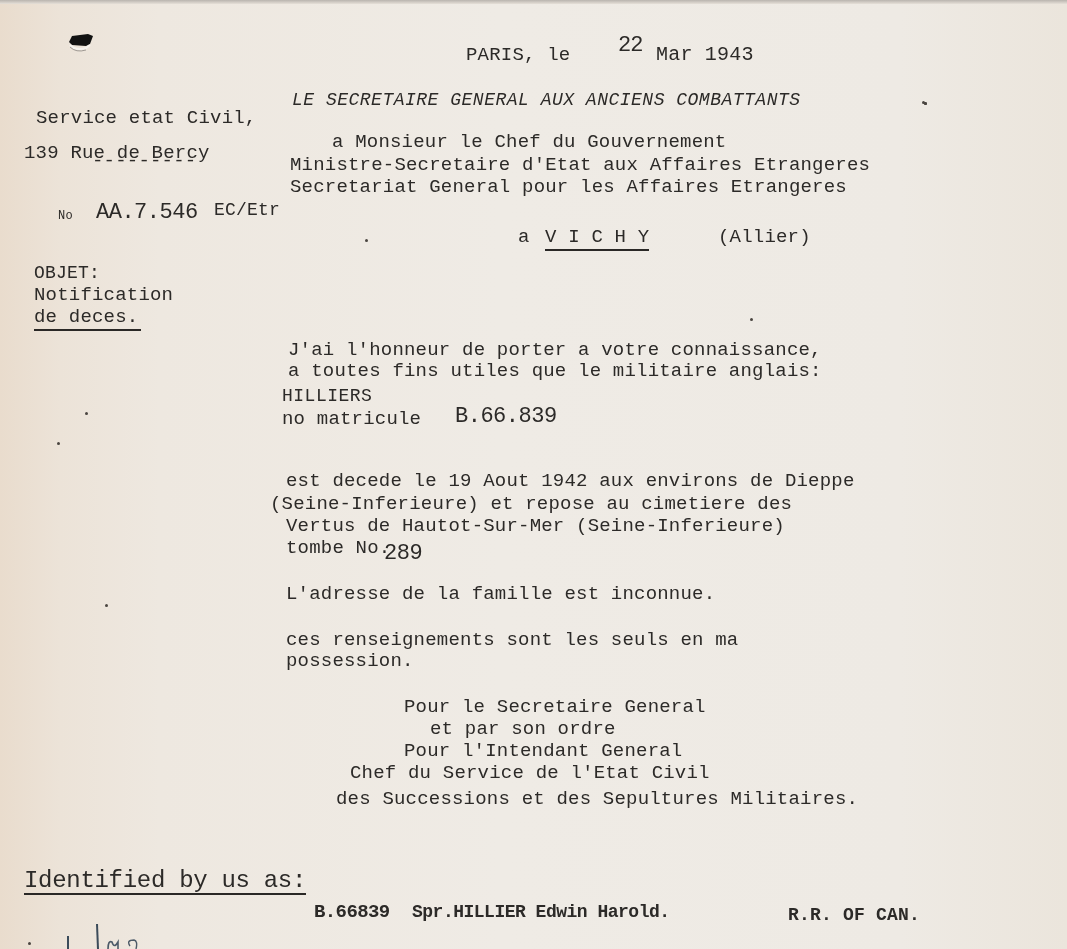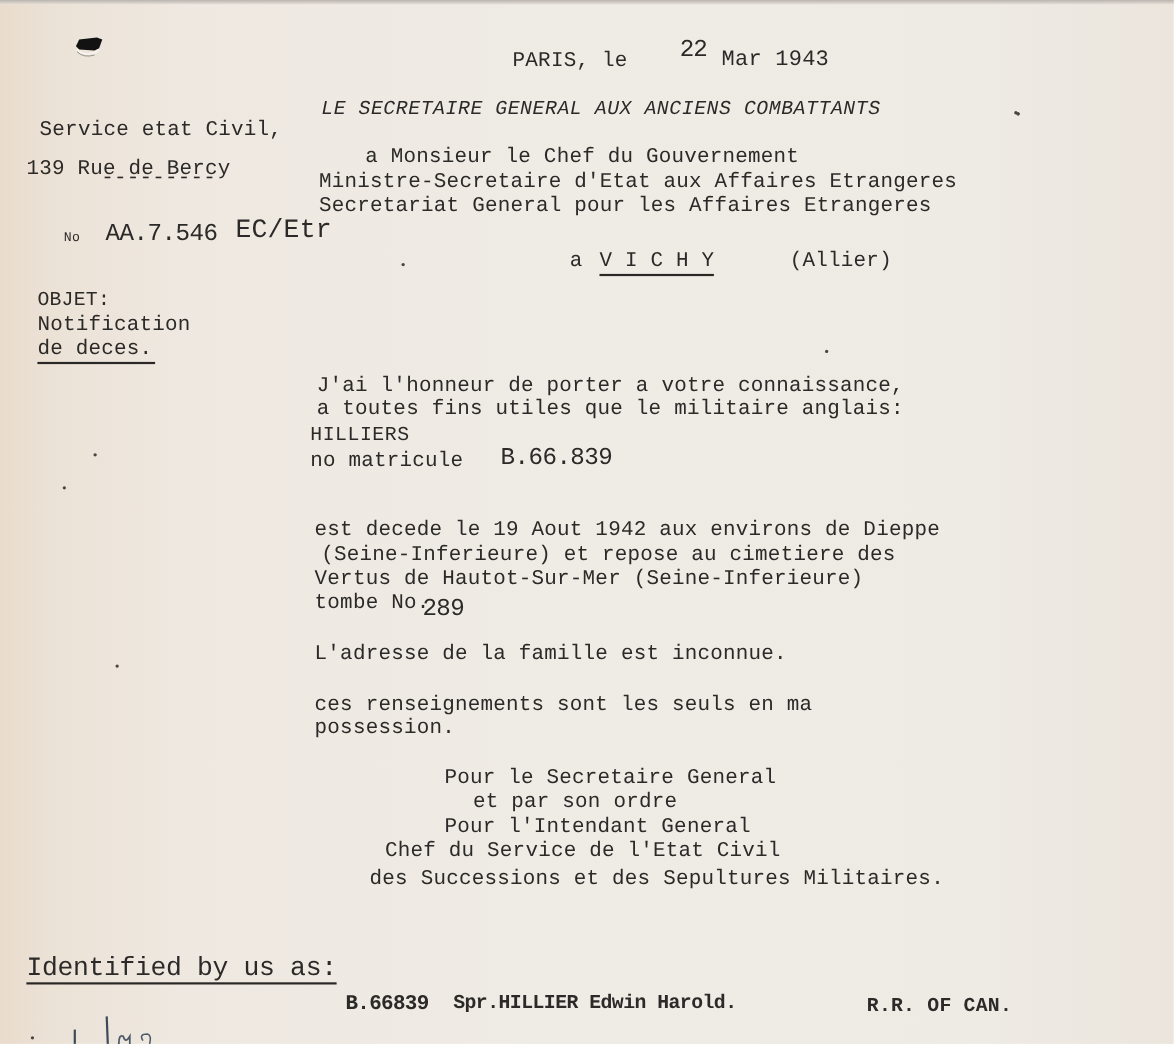--- a/index.html
+++ b/index.html
@@ -73,42 +73,42 @@
 
 <div class="t caps" style="left:292px; top:89px; font-size:18px;font-style:italic;">LE SECRETAIRE GENERAL AUX ANCIENS COMBATTANTS</div>
 <div class="dot" style="left:922px; top:101px;"></div>
 
 <div class="t" style="left:36px; top:107px;">Service etat Civil,</div>
 <div class="t" style="left:24px; top:130px;margin-top:12px;">139 Rue de Bercy</div>
 <div class="t" style="left:92px; top:150px;">---------</div>
 
 <div class="t" style="left:58px; top:205px; font-size:12px;">No</div>
 <div class="t big" style="left:96px; top:202px; letter-spacing:-0.5px;">AA.7.546</div>
-<div class="t" style="left:214px; top:199px; font-size:24px;">EC/Etr</div>
+<div class="t" style="left:214px; top:199px; font-size:18px;">EC/Etr</div>
 
 <div class="t" style="left:332px; top:131px;">a Monsieur le Chef du Gouvernement</div>
 <div class="t" style="left:290px; top:154px;">Ministre-Secretaire d'Etat aux Affaires Etrangeres</div>
 <div class="t" style="left:290px; top:176px;">Secretariat General pour les Affaires Etrangeres</div>
 
 <div class="t" style="left:518px; top:226px;">a</div>
 <div class="t u" style="left:545px; top:226px;">V I C H Y</div>
 <div class="t" style="left:718px; top:226px;">(Allier)</div>
 
 <div class="t" style="left:34px; top:262px; font-size:18px;">OBJET:</div>
 <div class="t" style="left:34px; top:284px;">Notification</div>
 <div class="t u" style="left:34px; top:306px; padding-right:3px;">de deces.</div>
 
 <div class="t" style="left:288px; top:339px;">J'ai l'honneur de porter a votre connaissance,</div>
 <div class="t" style="left:288px; top:360px;">a toutes fins utiles que le militaire anglais:</div>
 <div class="t caps" style="left:282px; top:385px; font-size:18px;">HILLIERS</div>
 <div class="t" style="left:282px; top:408px;">no matricule</div>
 <div class="t big" style="left:455px; top:406px; letter-spacing:-0.5px;">B.66.839</div>
 
 <div class="t" style="left:286px; top:470px;">est decede le 19 Aout 1942 aux environs de Dieppe</div>
-<div class="t" style="left:292px; top:493px;">(Seine-Inferieure) et repose au cimetiere des</div>
+<div class="t" style="left:270px; top:493px;">(Seine-Inferieure) et repose au cimetiere des</div>
 <div class="t" style="left:286px; top:515px;">Vertus de Hautot-Sur-Mer (Seine-Inferieure)</div>
 <div class="t" style="left:286px; top:537px;">tombe No.</div>
 <div class="t big" style="left:384px; top:543px; letter-spacing:-0.5px;">289</div>
 
 <div class="t" style="left:286px; top:583px;">L'adresse de la famille est inconnue.</div>
 
 <div class="t" style="left:286px; top:629px;">ces renseignements sont les seuls en ma</div>
 <div class="t" style="left:286px; top:650px;">possession.</div>
 
 <div class="t" style="left:404px; top:696px;">Pour le Secretaire General</div>

